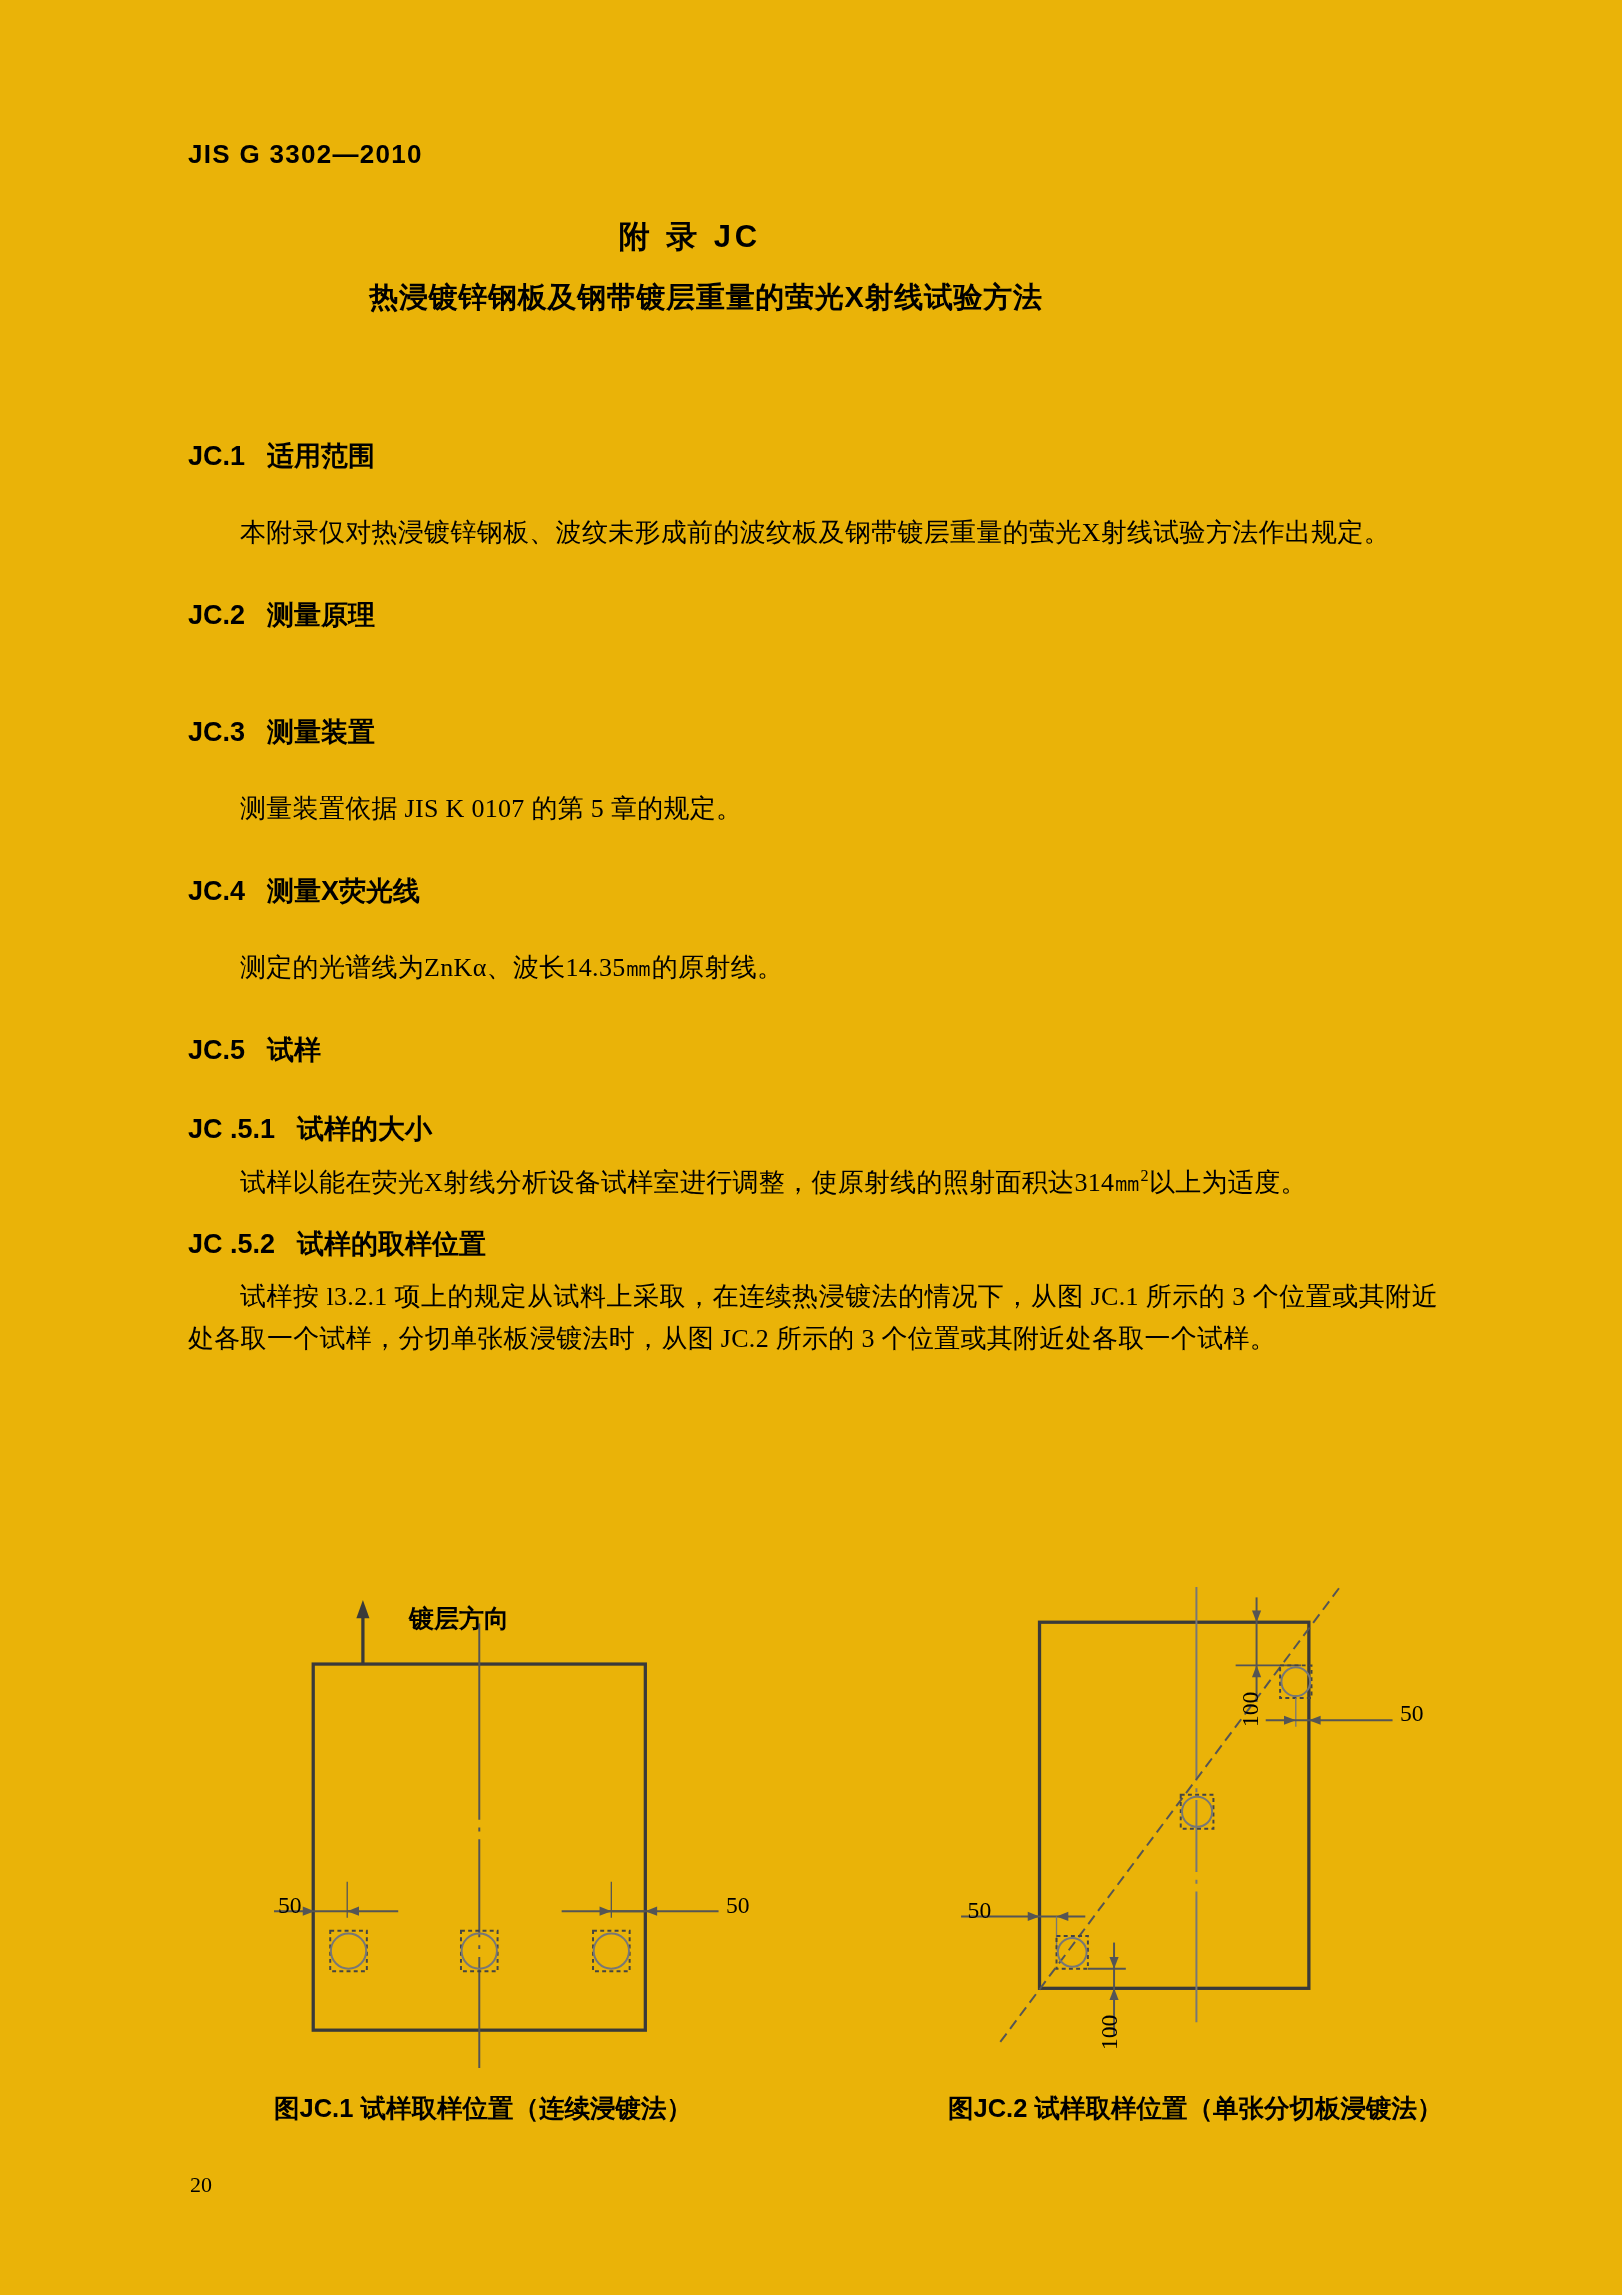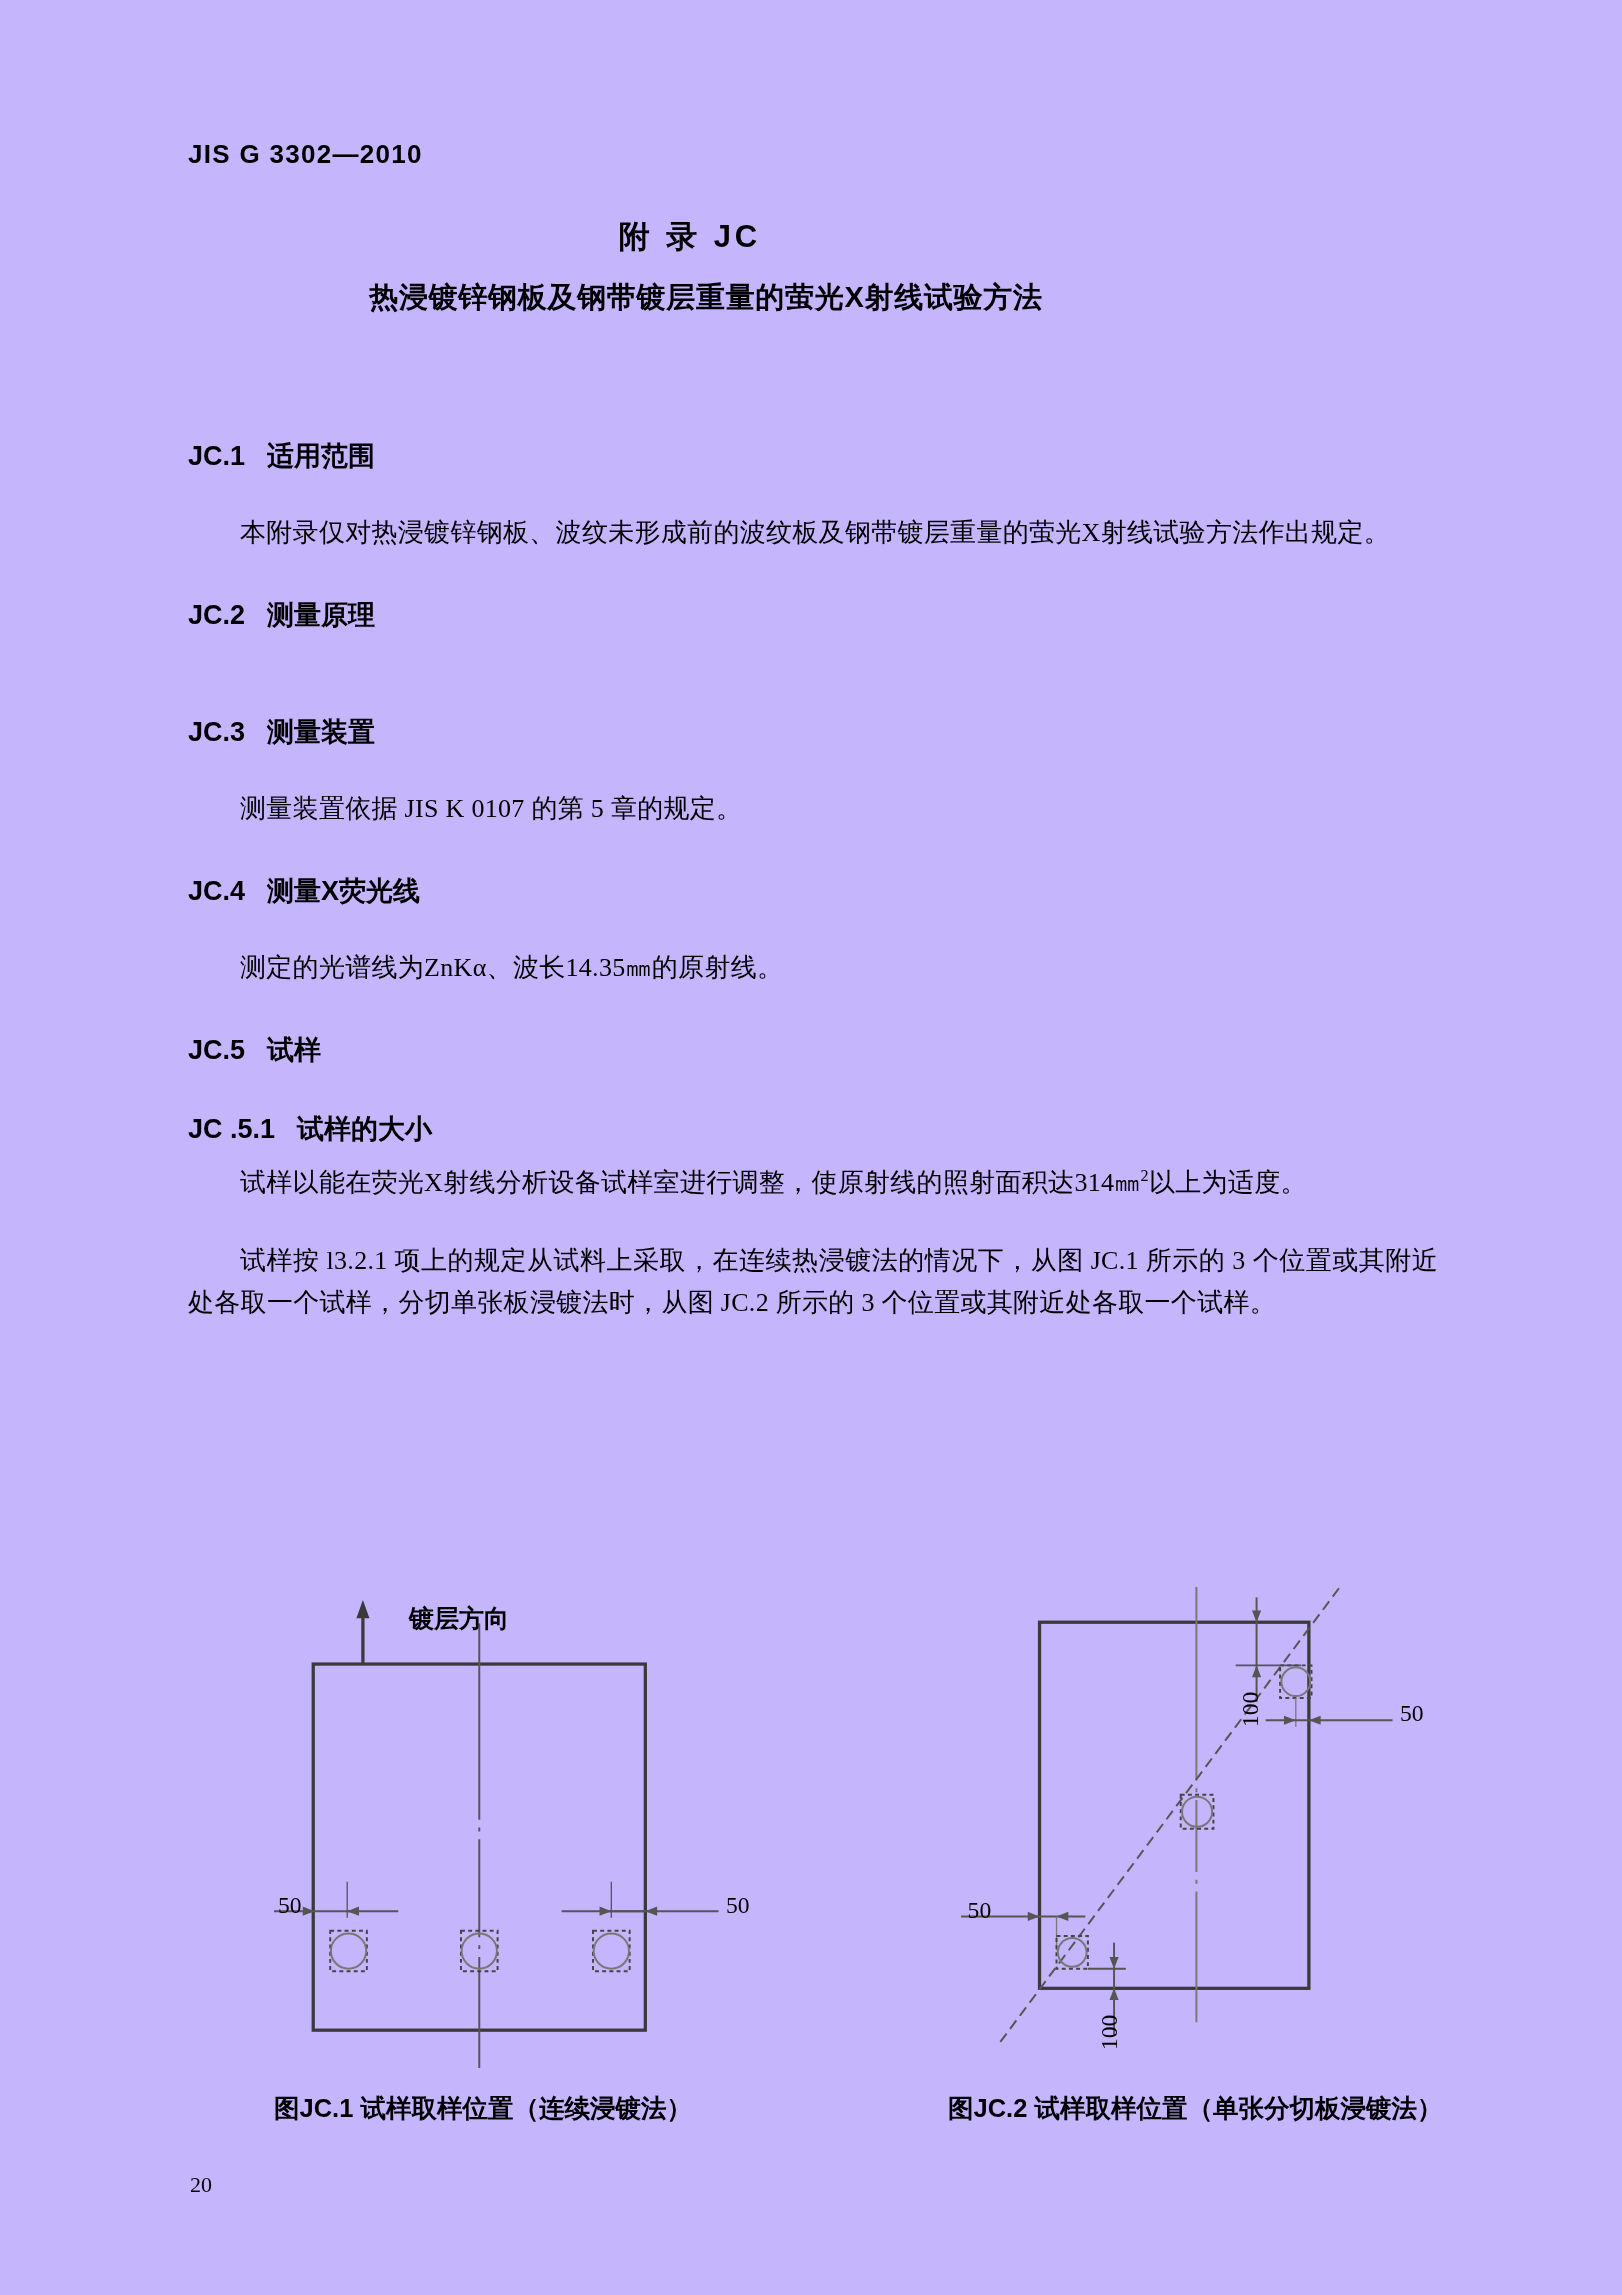--- a/index.html
+++ b/index.html
@@ -8,21 +8,21 @@
     background: #ffffff;
   }
   body {
     font-family: "Liberation Serif", "DejaVu Serif", serif;
     color: #000000;
   }
   #page {
     position: relative;
     width: 1623px;
     height: 2295px;
-    background: #c4b5fd;
+    background: #eab308;
     overflow: hidden;
   }
 
   
   .running-header {
     position: absolute;
     left: 188px;
     top: 139px;
     font-family: "Liberation Sans", sans-serif;
     font-weight: bold;
@@ -182,20 +182,23 @@
     <div class="gap-c"></div>
 
     <div class="sec-head">
       <span class="num">JC .5.1</span><span>试样的大小</span>
     </div>
     <div class="gap-d"></div>
     <div class="para"><span>试样以能在荧光X射线分析设备试样室进行调整，使原射线的照射面积达314㎜</span><sup>2</sup><span>以上为适度。</span></div>
 
     <div class="gap-e"></div>
 
+    <div class="sec-head">
+      <span class="num">JC .5.2</span><span>试样的取样位置</span>
+    </div>
     <div class="gap-d"></div>
     <div class="para">试样按 l3.2.1 项上的规定从试料上采取，在连续热浸镀法的情况下，从图 JC.1 所示的 3 个位置或其附近处各取一个试样，分切单张板浸镀法时，从图 JC.2 所示的 3 个位置或其附近处各取一个试样。</div>
 
   </div>
 
   <div class="figures">
 
     <div class="fig fig-left">
       <svg width="523" height="504" viewBox="0 0 800 770">
 

